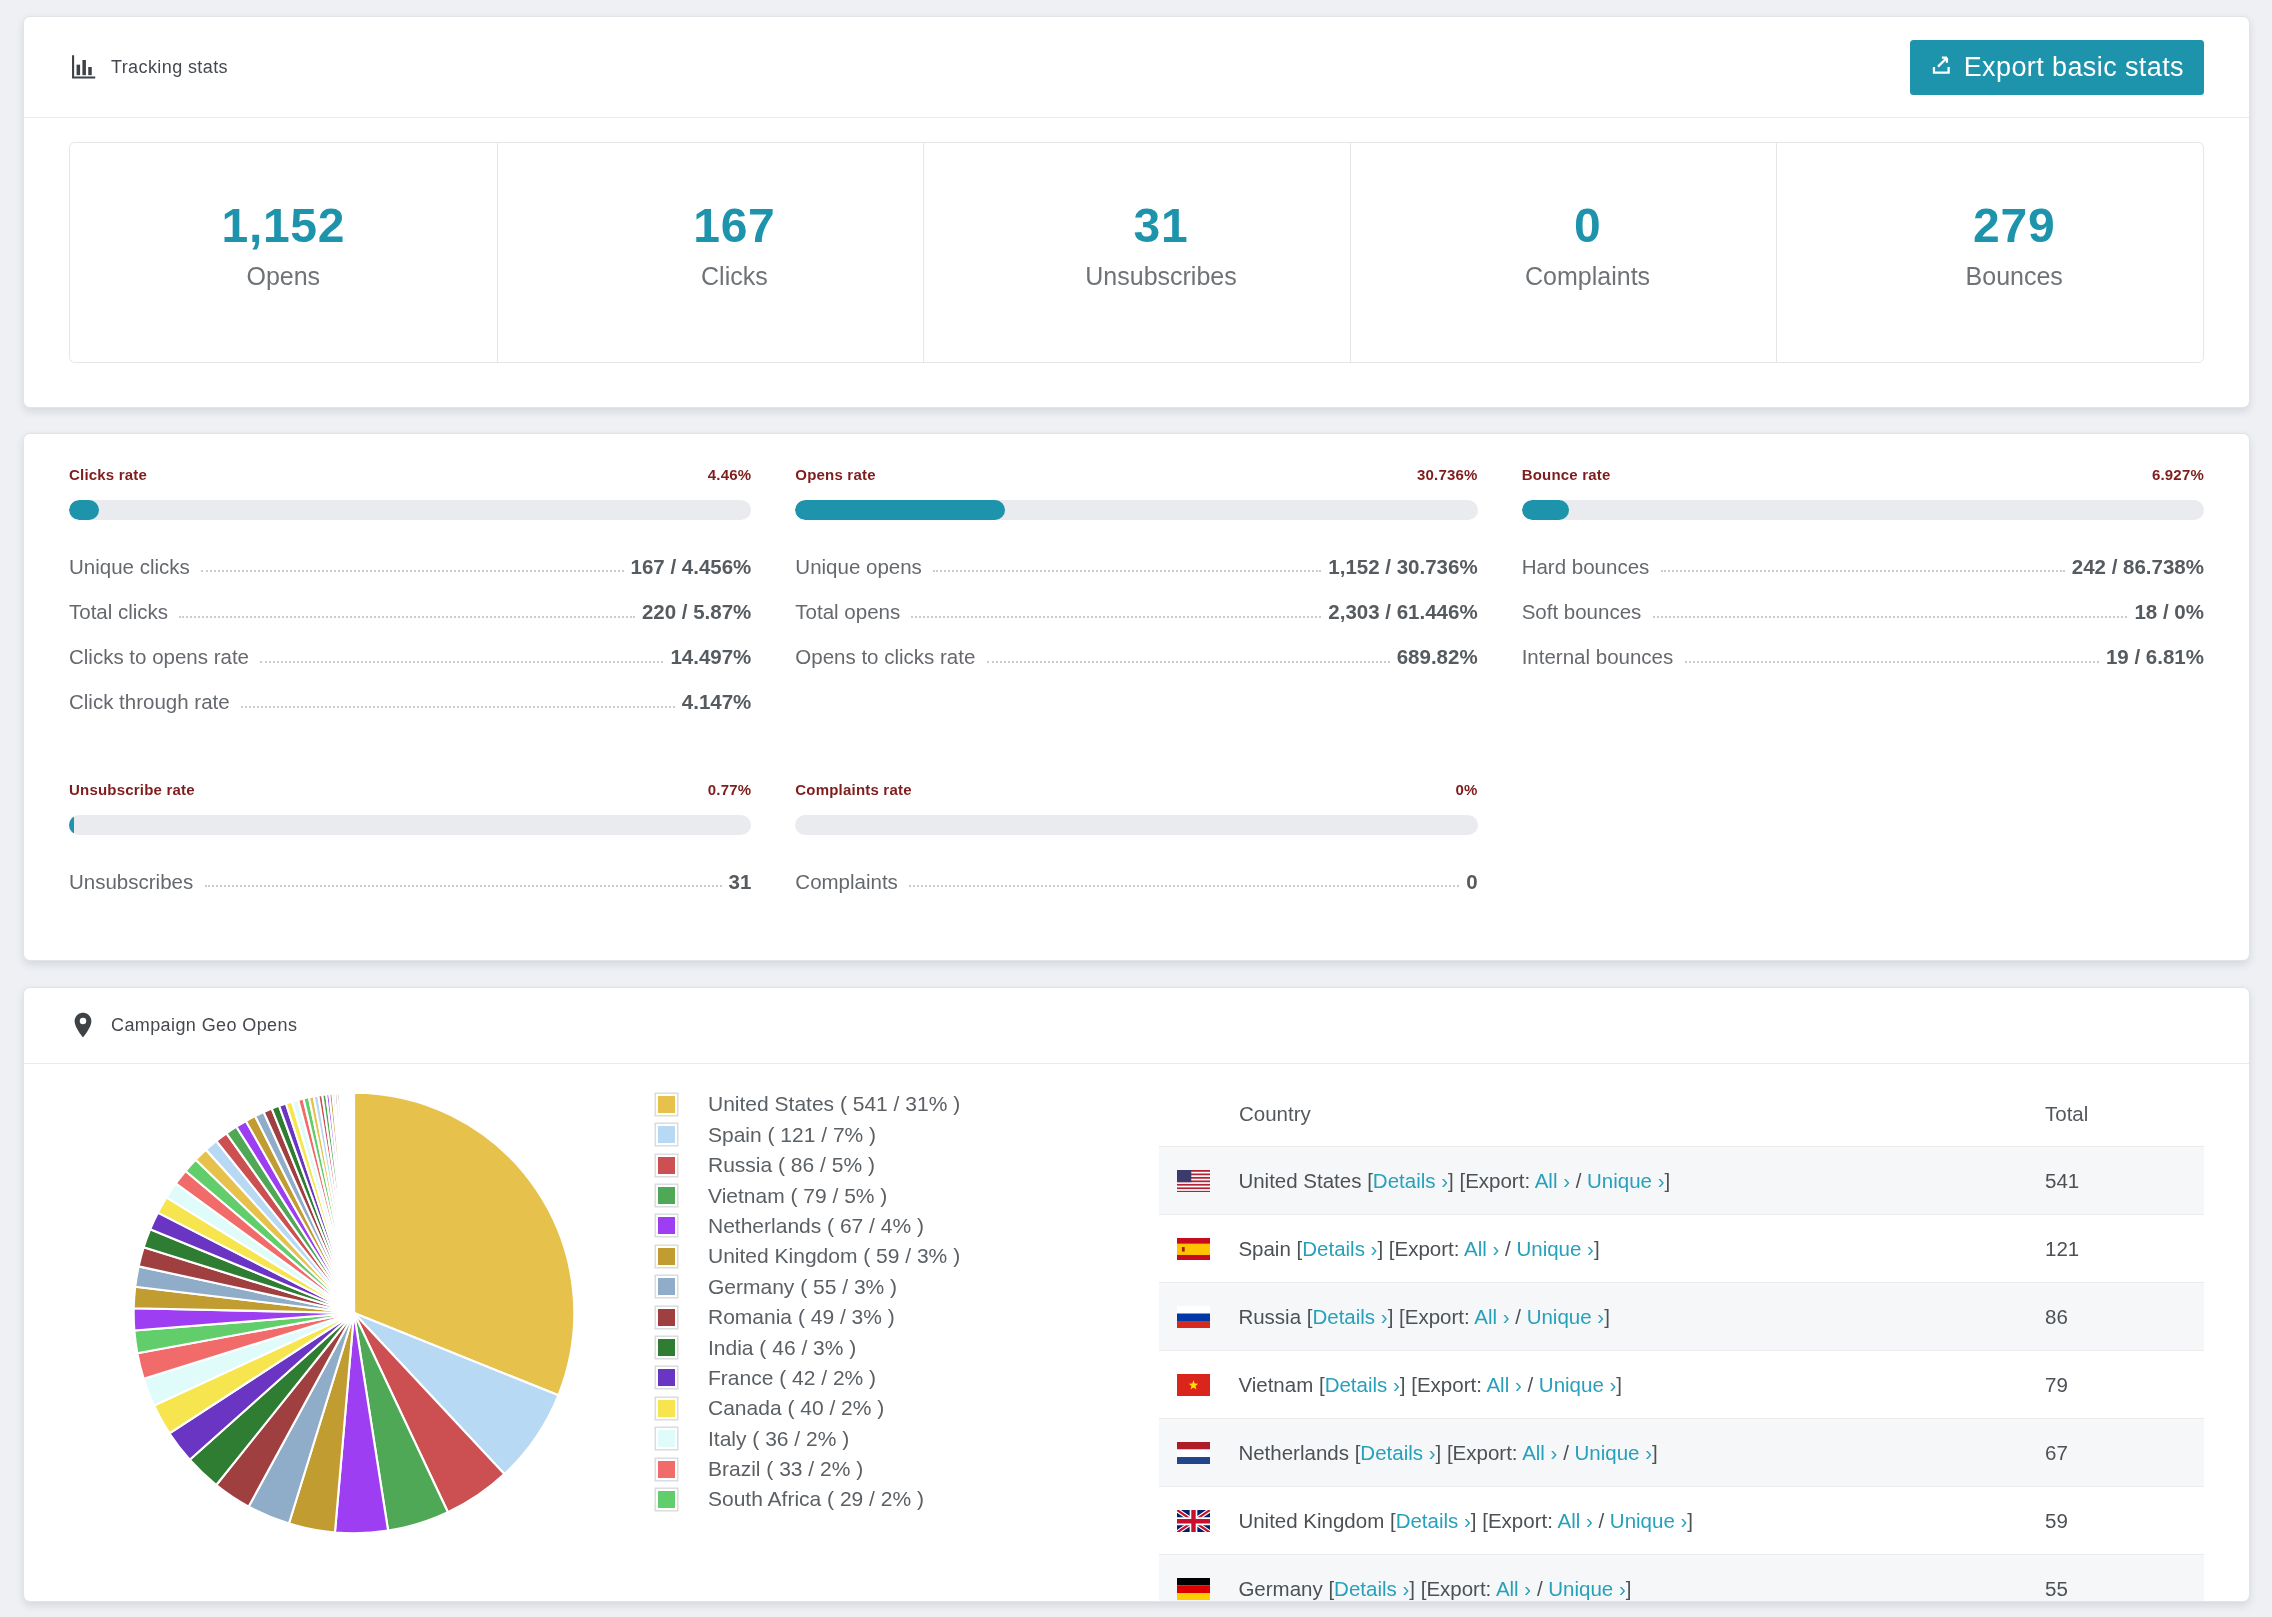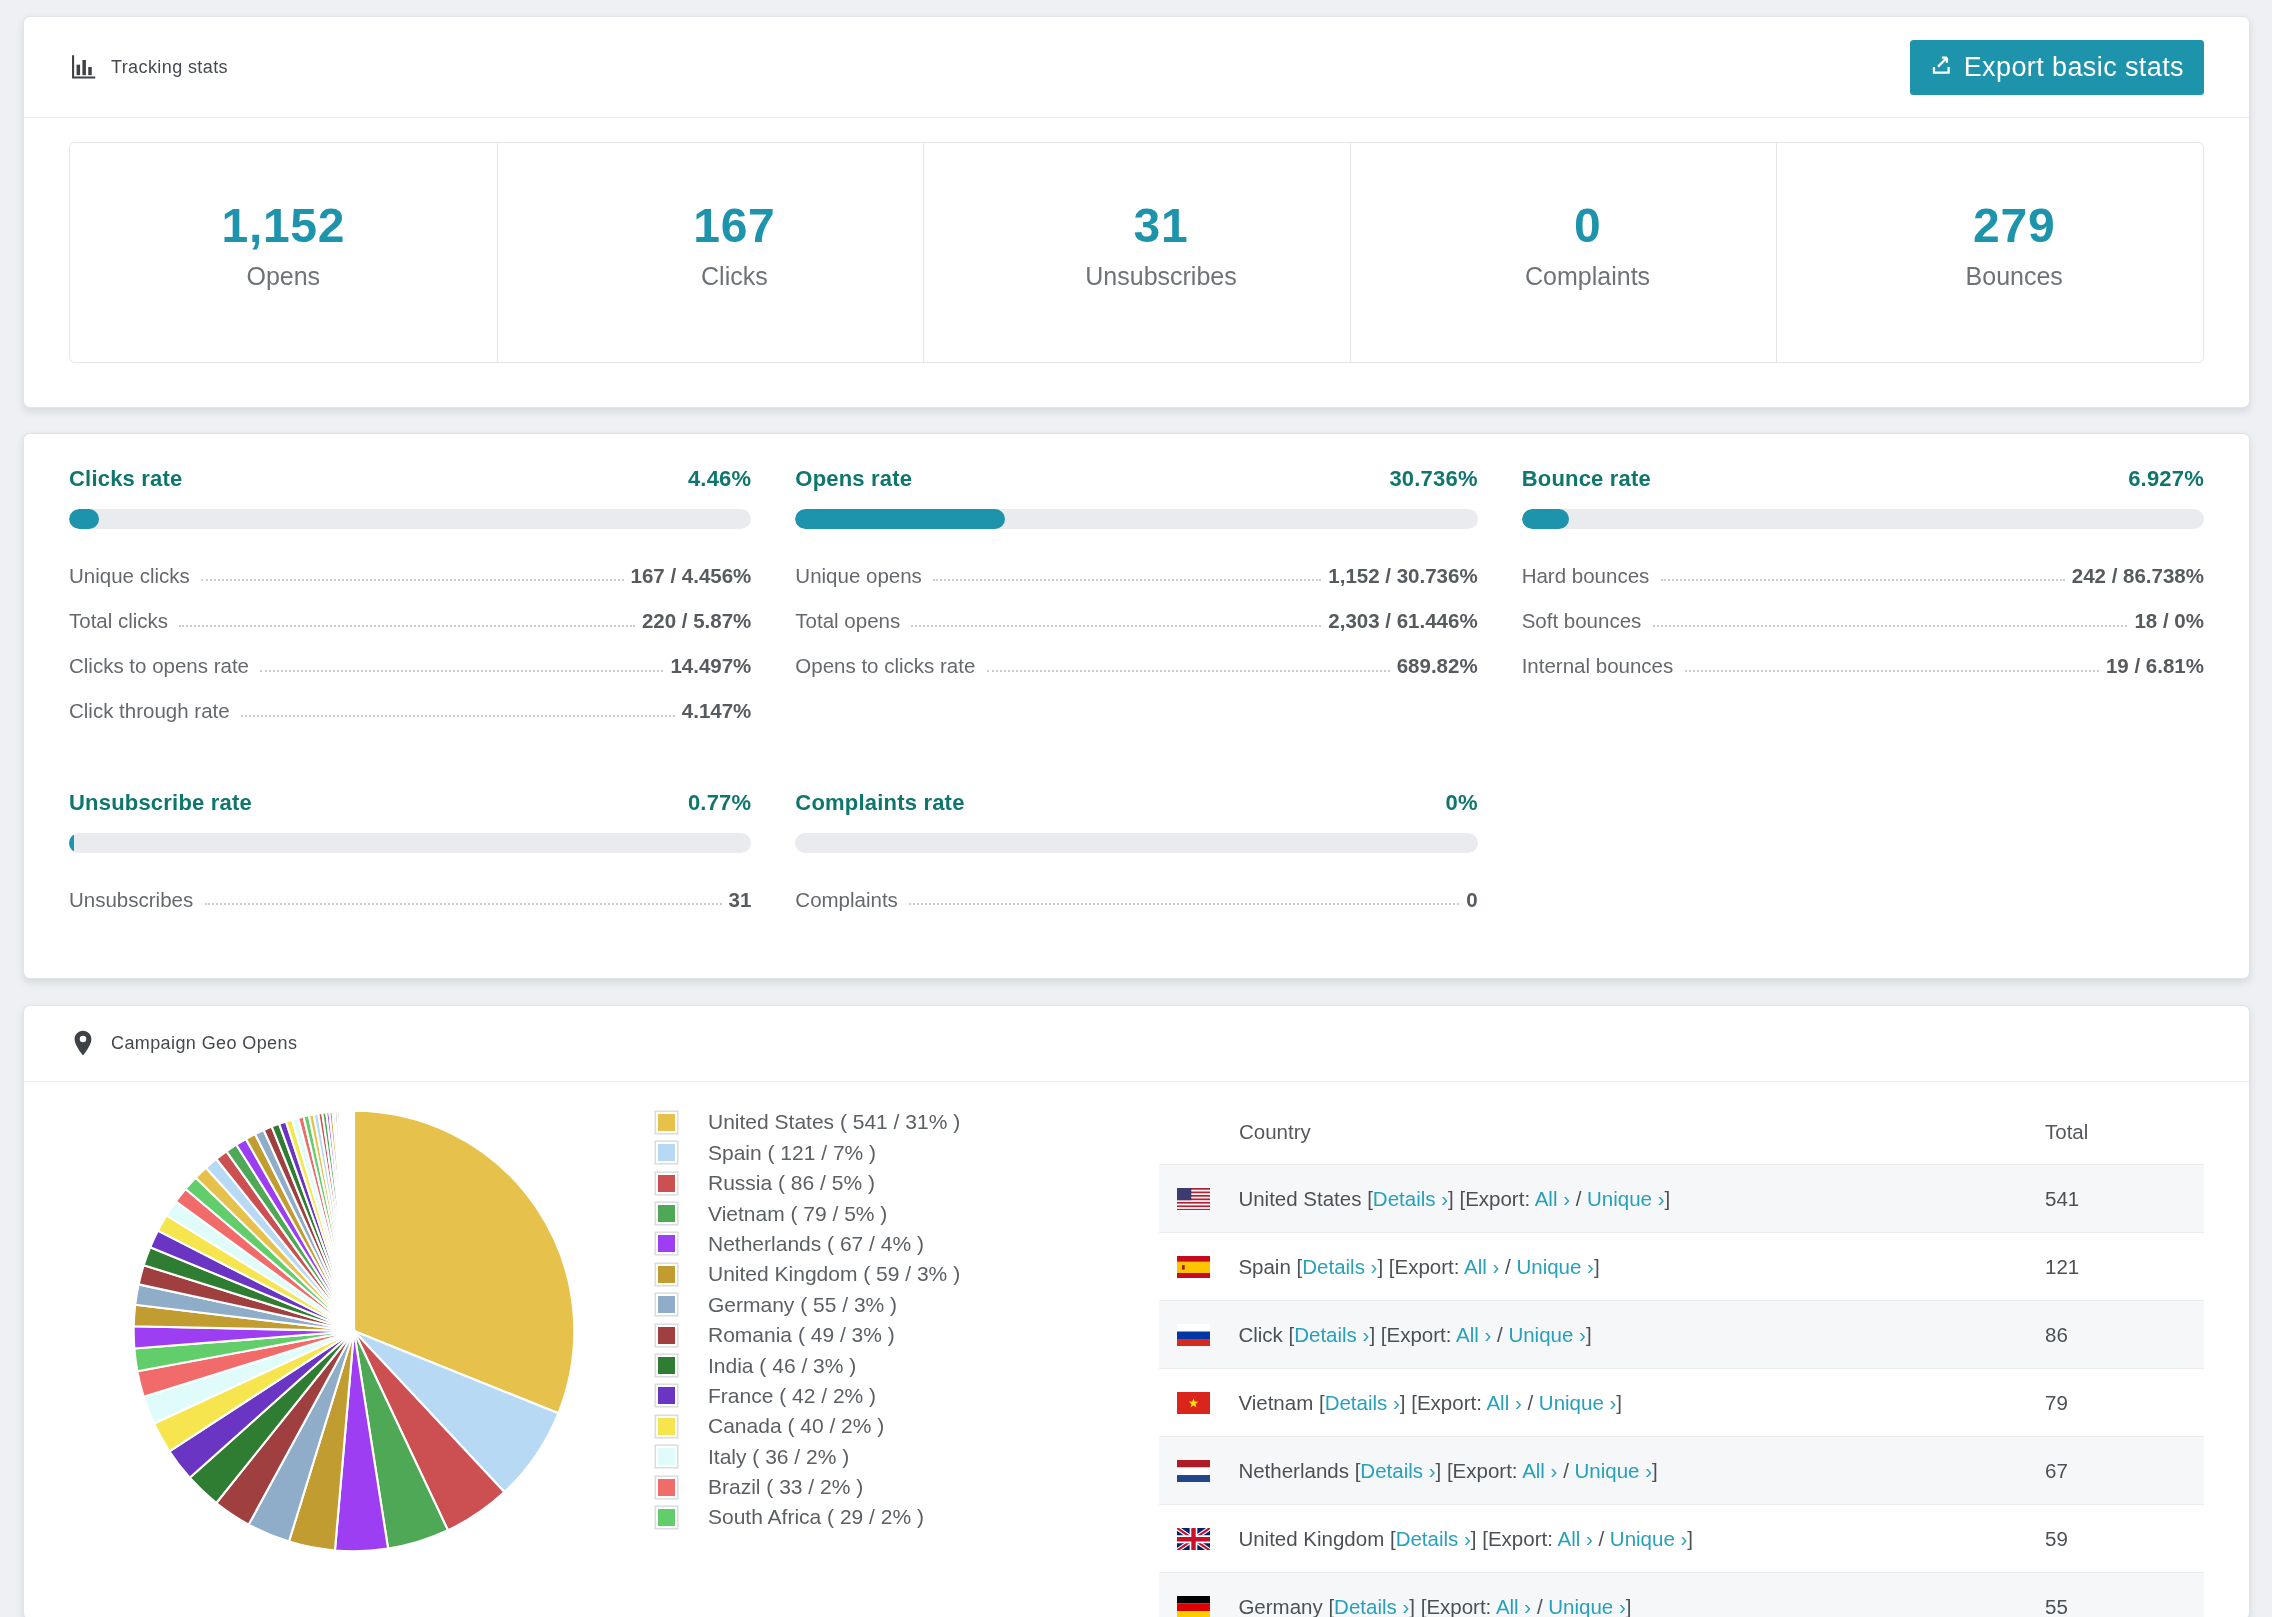--- a/index.html
+++ b/index.html
@@ -55,21 +55,21 @@
   }
   .sum-cell{text-align:center;padding:55px 0 71px;}
   .sum-cell + .sum-cell{border-left:1.4px solid #e4e7ea;padding-left:48px;}
   .sum-value{font-size:48px;font-weight:700;color:var(--accent);letter-spacing:0.7px;}
   .sum-label{font-size:25px;color:var(--label-grey);margin-top:8.5px;}
 
   
   .rates-card{padding:32px 45px 56px;}
   .rates-grid{display:grid;grid-template-columns:repeat(3,1fr);column-gap:44px;row-gap:56px;}
   .rate-head{display:flex;justify-content:space-between;align-items:baseline;}
-  .rate-title,.rate-value{font-size:22px;font-weight:700;color:#0f766e;letter-spacing:0.2px;}
+  .rate-title,.rate-value{font-size:15px;font-weight:700;color:#7f1d1d;letter-spacing:0.2px;}
   .bar{margin-top:17px;height:20px;border-radius:10px;background:var(--bar-bg);overflow:hidden;}
   .bar-fill{height:100%;background:var(--accent);border-radius:10px;}
   .rate-lines{margin-top:24px;}
   .stat-line{display:flex;align-items:flex-end;padding:10.6px 0;font-size:20.5px;}
   .stat-label{color:var(--stat-label);white-space:nowrap;}
   .leader{flex:1;border-bottom:2.1px dotted var(--leader);margin:0 7px 6.4px 11.3px;}
   .stat-value{color:var(--stat-value);white-space:nowrap;font-weight:bold;}
 
   
   .geo-card{height:615px;overflow:hidden;}
@@ -432,21 +432,21 @@
             <span class="total-cell">121</span>
           </div>
           <div class="trow stripe">
             <span class="flag">
               <svg viewBox="0 0 60 40" preserveAspectRatio="none">
                 <rect width="60" height="13.3" fill="#fff"></rect>
                 <rect y="13.3" width="60" height="13.3" fill="#0039a6"></rect>
                 <rect y="26.6" width="60" height="13.4" fill="#d52b1e"></rect>
               </svg>
             </span>
-            <span class="country-cell"><span class="country-name">Click </span><span class="plain">[</span><a class="link">Details ›</a><span class="plain">] [</span><span class="plain">Export: </span><a class="link">All ›</a><span class="plain"> / </span><a class="link">Unique ›</a><span class="plain">]</span></span>
+            <span class="country-cell"><span class="country-name">Russia </span><span class="plain">[</span><a class="link">Details ›</a><span class="plain">] [</span><span class="plain">Export: </span><a class="link">All ›</a><span class="plain"> / </span><a class="link">Unique ›</a><span class="plain">]</span></span>
             <span class="total-cell">86</span>
           </div>
           <div class="trow">
             <span class="flag">
               <svg viewBox="0 0 60 40" preserveAspectRatio="none">
                 <rect width="60" height="40" fill="#da251d"></rect>
                 <polygon points="30,11 32.2,16.9 38.6,17.2 33.6,21.2 35.3,27.3 30,23.8 24.7,27.3 26.4,21.2 21.4,17.2 27.8,16.9" fill="#ffde00"></polygon>
               </svg>
             </span>
             <span class="country-cell"><span class="country-name">Vietnam </span><span class="plain">[</span><a class="link">Details ›</a><span class="plain">] [</span><span class="plain">Export: </span><a class="link">All ›</a><span class="plain"> / </span><a class="link">Unique ›</a><span class="plain">]</span></span>

